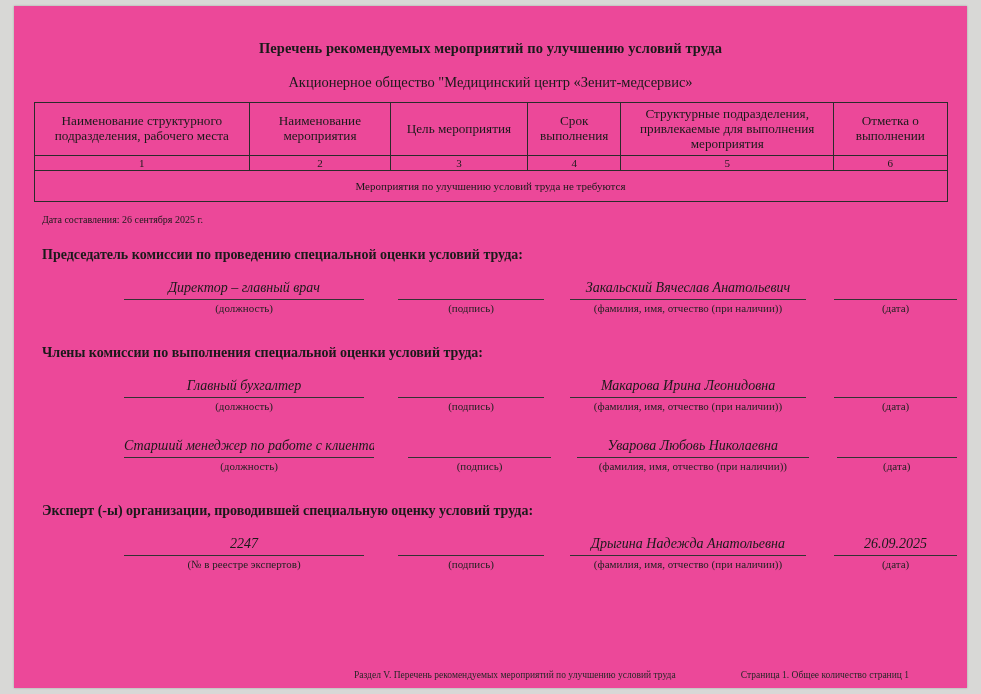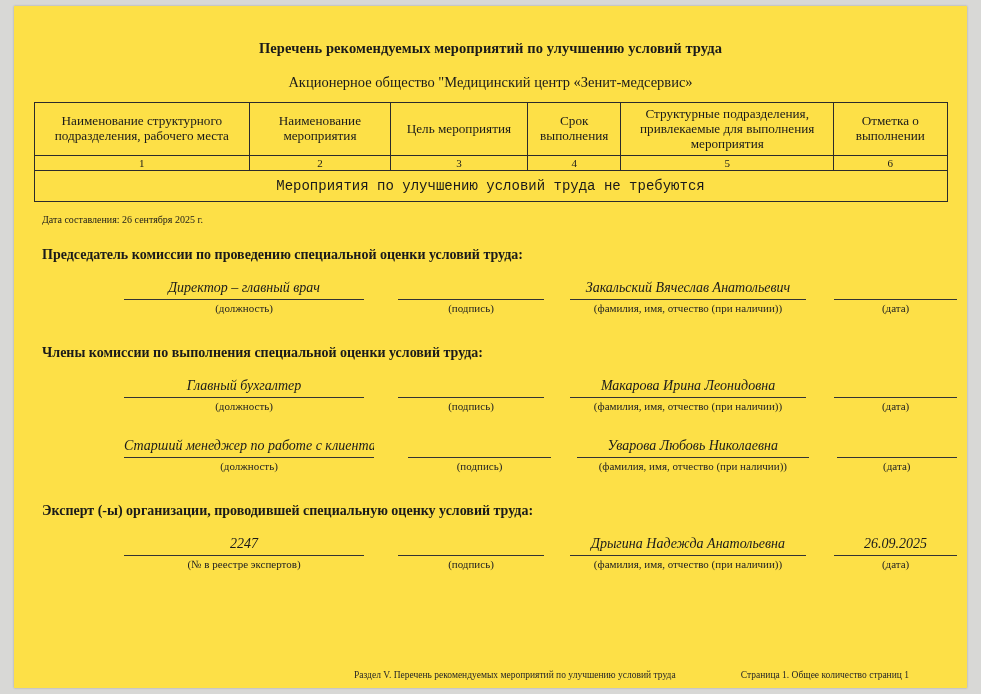--- a/index.html
+++ b/index.html
@@ -13,21 +13,21 @@
     font-family: "Liberation Serif", serif;
     color: #1a1a1a;
     overflow: hidden;
   }
   .page {
     position: absolute;
     left: 14px;
     top: 6px;
     width: 953px;
     height: 682px;
-    background: #fde047;
+    background: #ec4899;
     box-shadow: 0 0 2px rgba(0,0,0,0.25);
   }
   .page-inner {
     position: absolute;
     left: 10px;
     top: 8px;
     right: 10px;
     bottom: 4px;
   }
   .doc-title {
@@ -59,23 +59,22 @@
   table.main th {
     font-weight: normal;
     height: 44px;
   }
   table.main td.numrow {
     font-size: 11px;
     height: 14px;
     padding: 0;
   }
   table.main td.spanrow {
-    font-size: 14px;
+    font-size: 11px;
     height: 22px;
-    font-family: Liberation Mono, monospace;
   }
   .date-line {
     font-size: 10px;
     margin: 12px 0 0 18px;
   }
   .section-label {
     font-size: 14px;
     margin: 22px 0 0 18px;
     font-weight: bold;
   }

